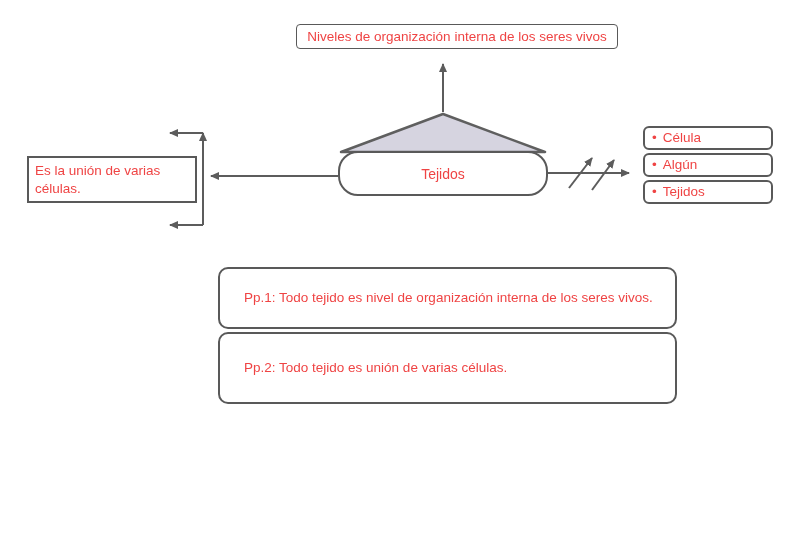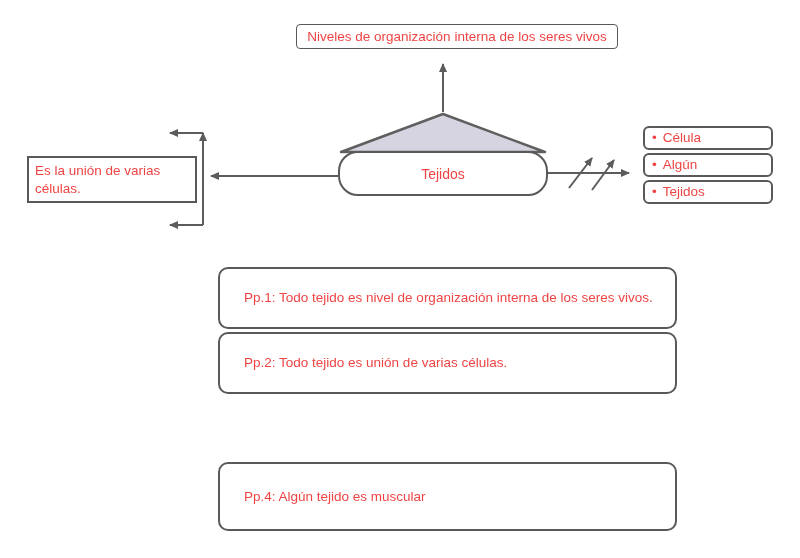--- a/index.html
+++ b/index.html
@@ -114,20 +114,17 @@
     <span>Algún</span>
   </div>
   <div class="box mini-box" style="top:180px;">
     <span class="bullet">•</span>
     <span>Tejidos</span>
   </div>
 
   <div class="box premise-box" style="top:267px; height:62px;">
     <span>Pp.1: Todo tejido es nivel de organización interna de los seres vivos.</span>
   </div>
-  <div class="box premise-box" style="top:332px; height:62px;">
+  <div class="box premise-box" style="top:332px; height:72px;">
     <span>Pp.2: Todo tejido es unión de varias células.</span>
-  </div>
-  <div class="box premise-box" style="top:462px; height:69px;">
-    <span>Pp.4: Algún tejido es muscular</span>
   </div>
 
 </div>
 
 </body></html>

